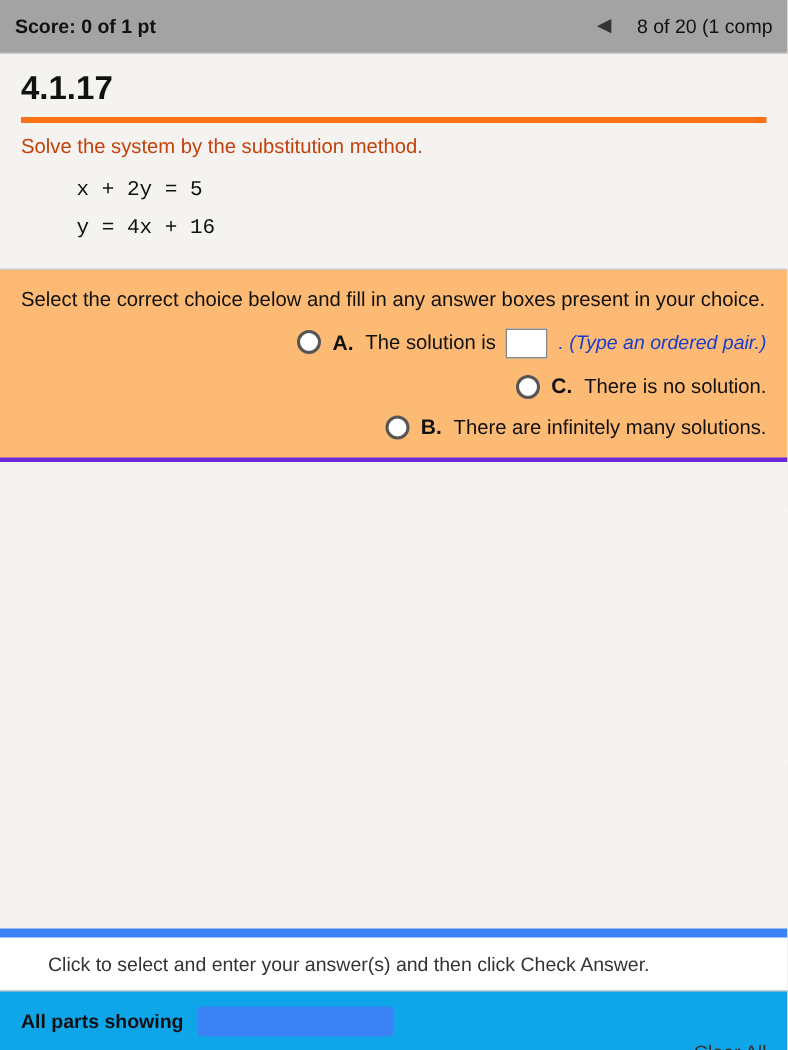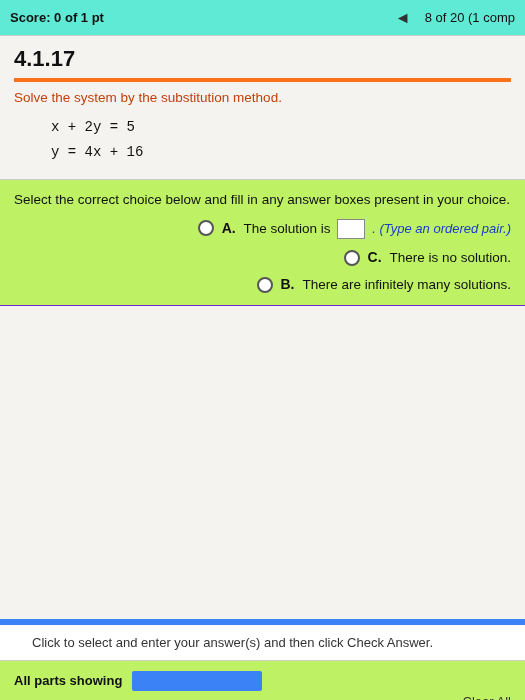--- a/index.html
+++ b/index.html
@@ -10,21 +10,21 @@
       width: 525px;
       min-height: 700px;
       position: relative;
     }
 
     
     .header-bar {
       display: flex;
       align-items: center;
       justify-content: space-between;
-      background: #5eead4;
+      background: #a3a3a3;
       border-bottom: 1px solid #ccc;
       padding: 6px 10px;
       height: 36px;
     }
     .score-text {
       font-weight: bold;
       font-size: 13px;
       color: #111;
     }
     .nav-area {
@@ -71,23 +71,23 @@
       margin-bottom: 0;
       line-height: 1.8;
       font-family: 'Courier New', monospace;
     }
     .eq-line {
       display: block;
     }
 
     
     .answer-section {
-      background: #bef264;
+      background: #fdba74;
       padding: 12px 14px;
-      border-bottom: 1px solid #6d28d9;
+      border-bottom: 3px solid #6d28d9;
     }
     .answer-instruction {
       font-size: 13.5px;
       color: #111;
       margin-bottom: 12px;
     }
     .choice-list {
       display: flex;
       flex-direction: column;
       gap: 10px;
@@ -147,21 +147,21 @@
       padding: 10px 32px;
       font-size: 13px;
       color: #333;
     }
 
     
     .footer-bar {
       display: flex;
       align-items: center;
       justify-content: space-between;
-      background: #bef264;
+      background: #0ea5e9;
       border-top: 1px solid #ccc;
       padding: 8px 14px;
       height: 40px;
       position: absolute;
       bottom: 0;
       width: 100%;
       gap: 16px;
     }
     .all-parts-label {
       font-size: 13px;

